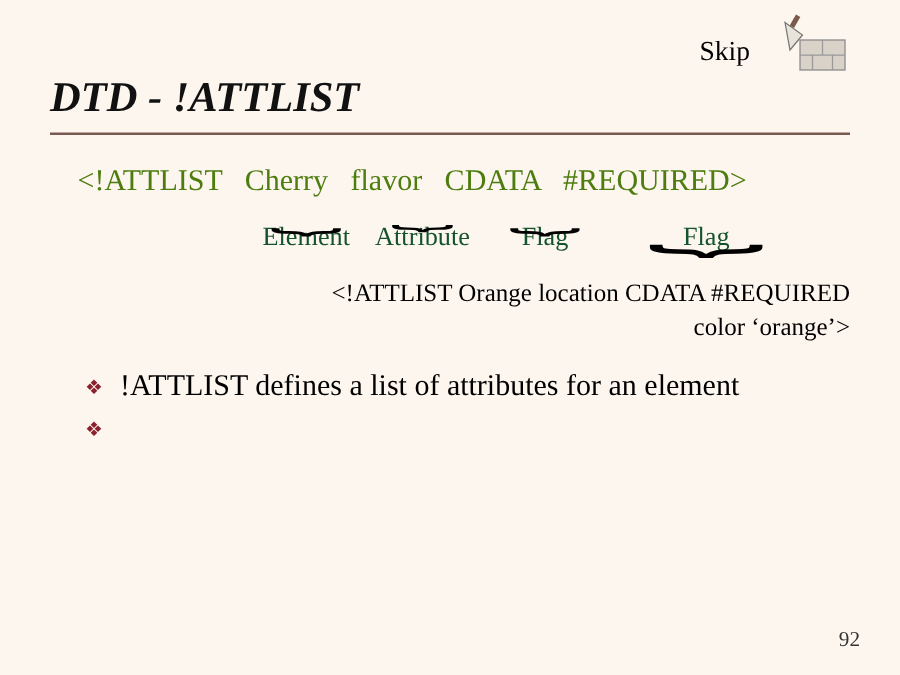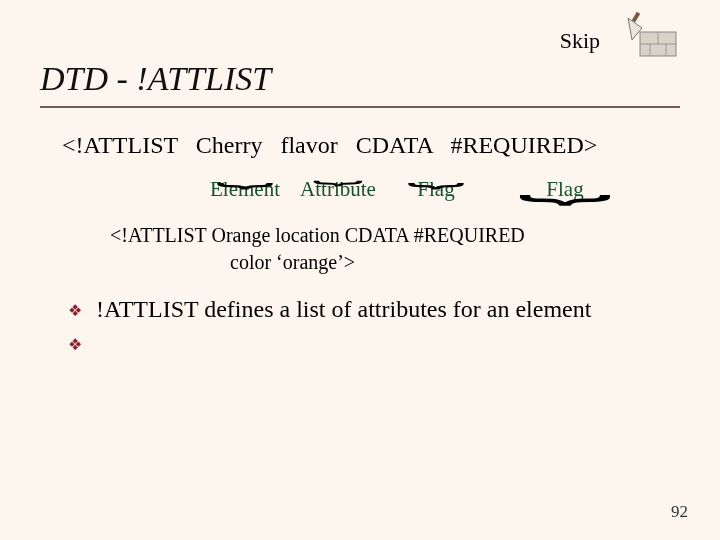--- a/index.html
+++ b/index.html
@@ -18,33 +18,33 @@
     font-size: 22px;
   }
   .trowel-icon {
     position: absolute;
     top: 10px;
     right: 40px;
   }
   .title {
     font-style: italic;
     font-size: 34px;
-    font-weight: normal;
+    font-weight: bold;
     margin-top: 40px;
     margin-bottom: 8px;
     color: #111;
   }
   .divider {
     border: none;
     border-top: 2px solid #7a5a50;
     margin-bottom: 24px;
   }
   .syntax-line {
     font-size: 24px;
-    color: #000000;
+    color: #4d7c0f;
     margin-left: 22px;
     margin-bottom: 4px;
     white-space: pre;
   }
   .annotation-row {
     margin-left: 160px;
     margin-bottom: 20px;
   }
   .anno-cell {
     display: inline-block;
@@ -64,20 +64,21 @@
     font-size: 21px;
     color: #14532d;
     display: block;
   }
   .example-block {
     font-size: 20px;
     color: #000;
     margin-left: 70px;
     margin-bottom: 18px;
     line-height: 1.35;
+    text-align: right;
   }
   .example-line2 {
     margin-left: 120px;
   }
   .bullets {
     list-style: none;
     margin-left: 28px;
   }
   .bullets li {
     position: relative;

